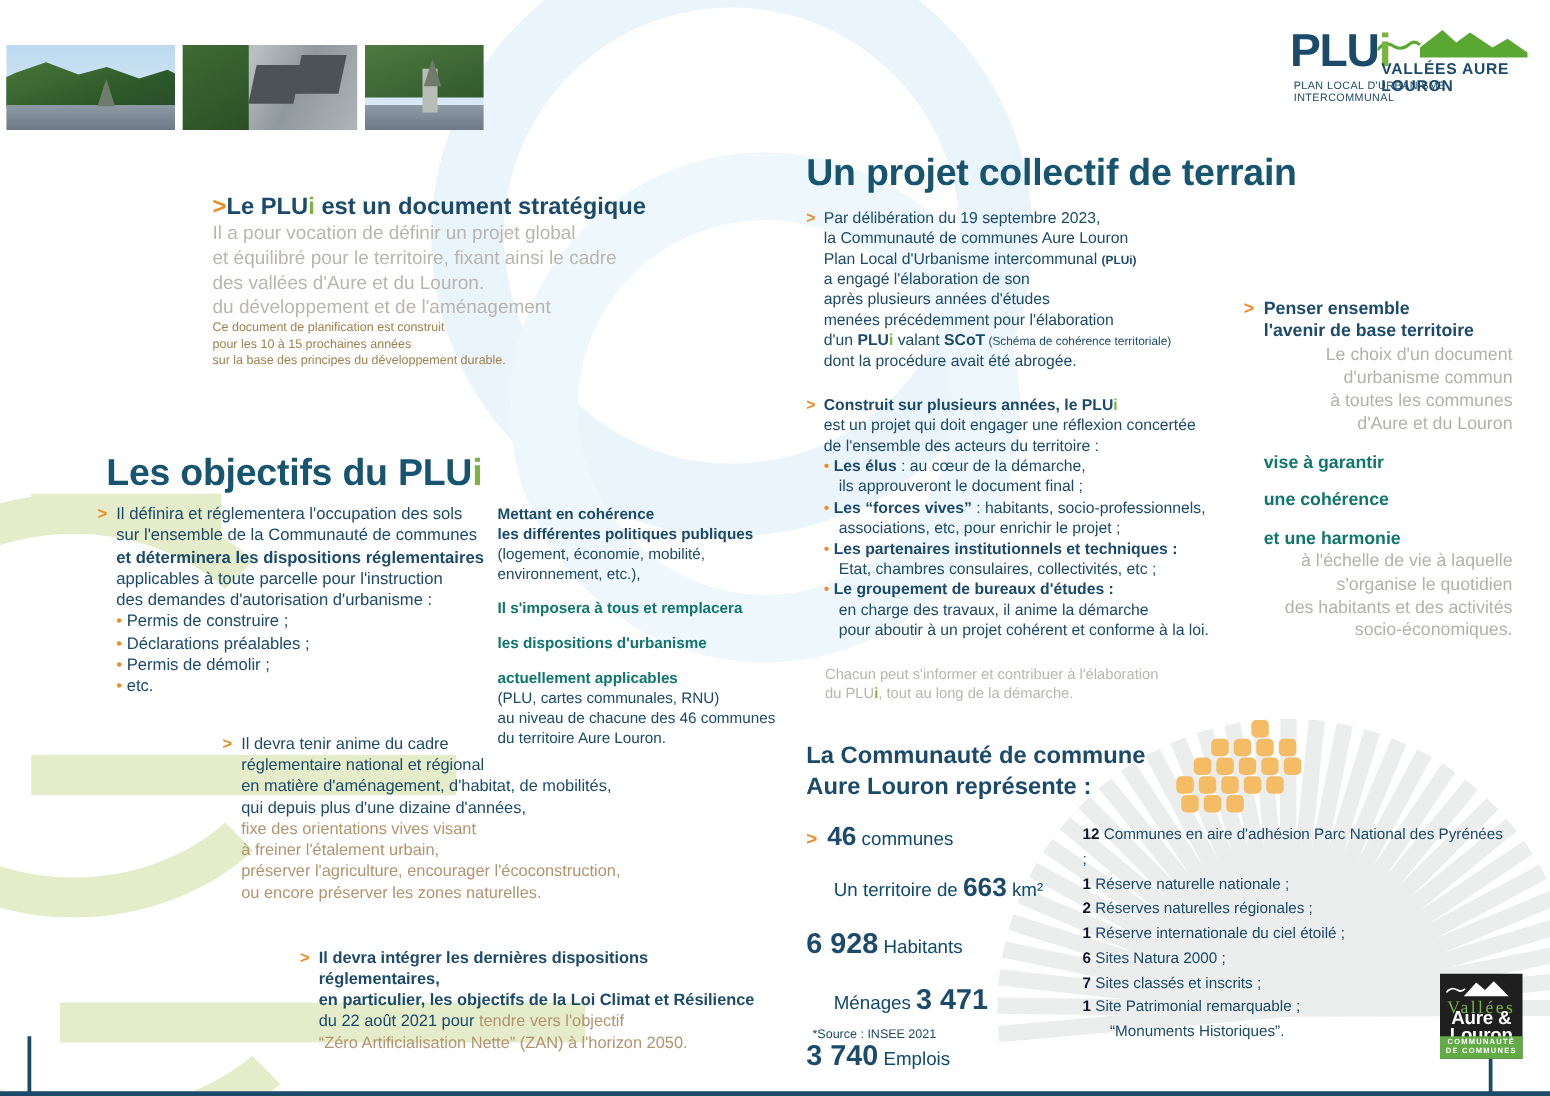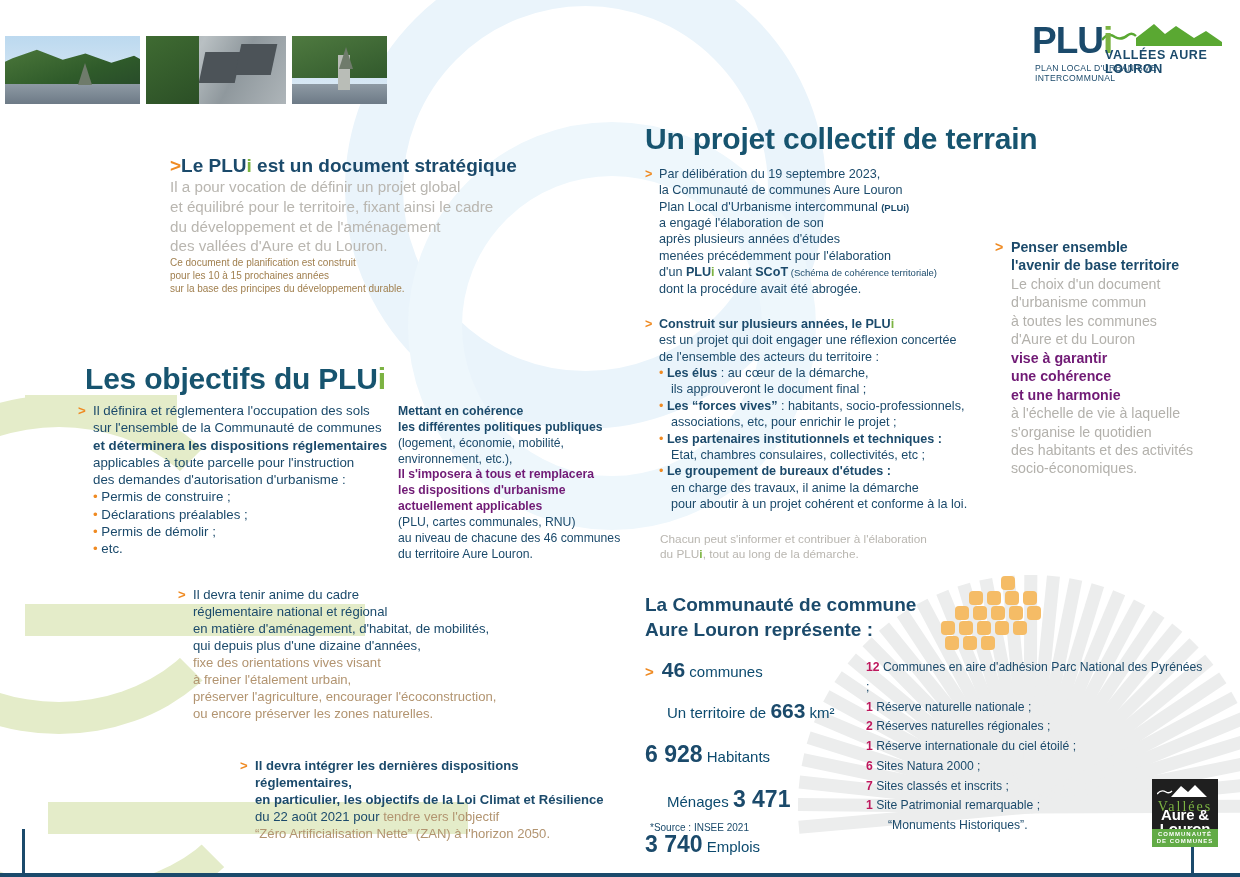--- a/index.html
+++ b/index.html
@@ -89,22 +89,22 @@
     color:#fff;font-size:6px;font-weight:bold;letter-spacing:1px;text-align:center;padding:2px 0;line-height:7px;}
 
   
   .h1{font-size:30px;font-weight:bold;color:#17546f;letter-spacing:-0.2px;}
   .h1 .i{color:#7cb342;}
   .arrow{color:#ef8a22;font-weight:bold;display:inline-block;}
   .bullet-dot{color:#ef8a22;}
   .navy{color:#1b4a6b;}
   .navy-b{color:#1b4a6b;font-weight:bold;}
   .tan{color:#b29470;}
-  .tan-b{color:#701a75;font-weight:bold;}
-  .grey{color:#b3b1ac;}
+  .tan-b{color:#0f766e;font-weight:bold;margin-top:12px;}
+  .grey{color:#b3b1ac;text-align:right;}
   .green-i{color:#7cb342;font-weight:bold;}
 
   .block{position:absolute;}
   .blk-line{display:block;line-height:1.30;}
 
   #b1{left:170px;top:155px;width:420px;font-size:15.2px;}
   #b1 .ttl{font-size:19px;font-weight:bold;color:#1b4a6b;}
   #b1 .body{color:#b9b6b0;font-size:15.2px;}
   #b1 .strong{color:#a07f4e;font-weight:normal;font-size:10px;}
 
@@ -122,21 +122,21 @@
   #rr1{left:995px;top:238px;width:215px;font-size:14.2px;line-height:1.36;}
 
   #stats-title{left:645px;top:593px;font-size:19px;font-weight:bold;color:#1b4a6b;line-height:1.22;}
   #stats{left:645px;top:650px;width:215px;}
   .stat-line{font-size:15px;line-height:1.95;white-space:nowrap;}
   .stat-num{font-size:21px;font-weight:bold;color:#1b4a6b;}
   .stat-lbl{color:#0c4a6e;}
   #source{left:650px;top:822px;font-size:10px;color:#1b4a6b;}
 
   #rstats{left:866px;top:658px;width:340px;font-size:12.2px;line-height:1.62;color:#1b4a6b;}
-  #rstats .n{color:#be185d;font-weight:bold;margin-top:44px;}
+  #rstats .n{color:#0f172a;font-weight:bold;margin-top:44px;}
   .sub{font-size:9.5px;}
 </style>
 </head>
 <body>
 
 <div class="bg">
   <div class="wm-circle"></div>
   <div class="wm-circle2"></div>
   <div class="wm-green-top"></div>
   <div class="wm-green-top-bar"></div>
@@ -236,22 +236,22 @@
   <div class="logo-tag">PLAN LOCAL D'URBANISME INTERCOMMUNAL</div>
 </div>
 
 <div class="block" id="b1">
   <div class="ttl">
     <span class="arrow">&gt;</span><span>Le </span><span>PLU</span><span class="green-i">i</span><span> est un document stratégique</span>
   </div>
   <div class="body">
     <span class="blk-line">Il a pour vocation de définir un projet global</span>
     <span class="blk-line">et équilibré pour le territoire, fixant ainsi le cadre</span>
+    <span class="blk-line">des vallées d'Aure et du Louron.</span>
     <span class="blk-line">du développement et de l'aménagement</span>
-    <span class="blk-line">des vallées d'Aure et du Louron.</span>
   </div>
   <div class="strong">
     <span class="blk-line">Ce document de planification est construit</span>
     <span class="blk-line">pour les 10 à 15 prochaines années</span>
     <span class="blk-line">sur la base des principes du développement durable.</span>
   </div>
 </div>
 
 <div class="block h1" id="objectifs-title">
   <span>Les objectifs du </span><span>PLU</span><span class="i">i</span>

